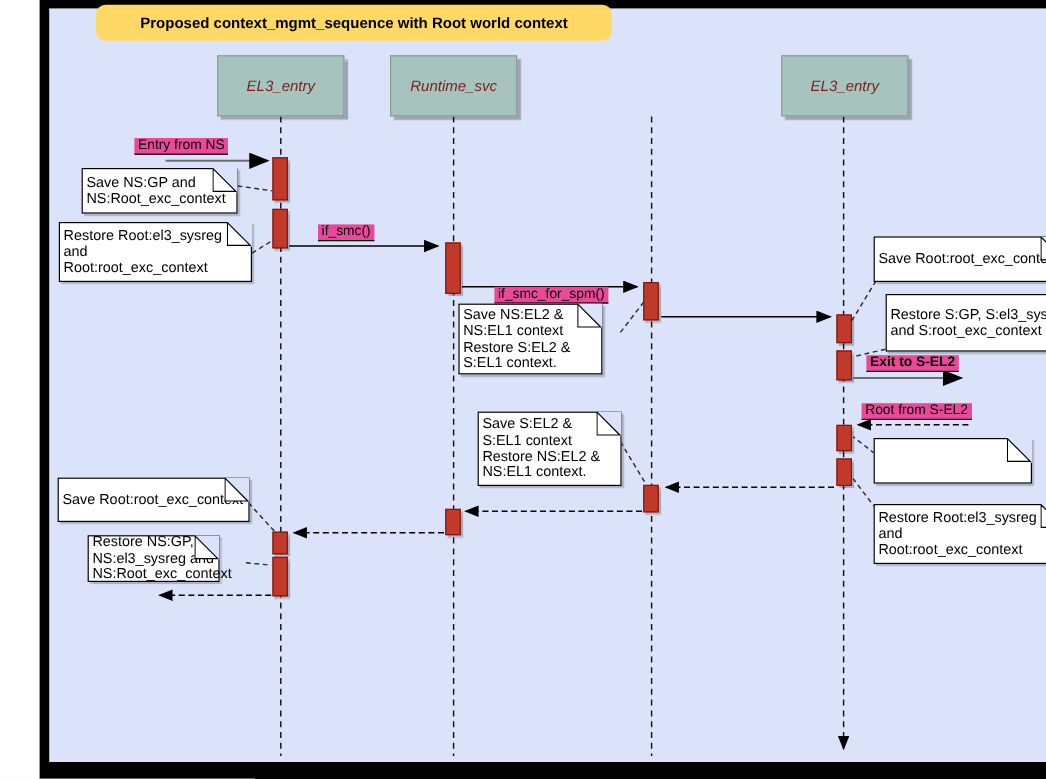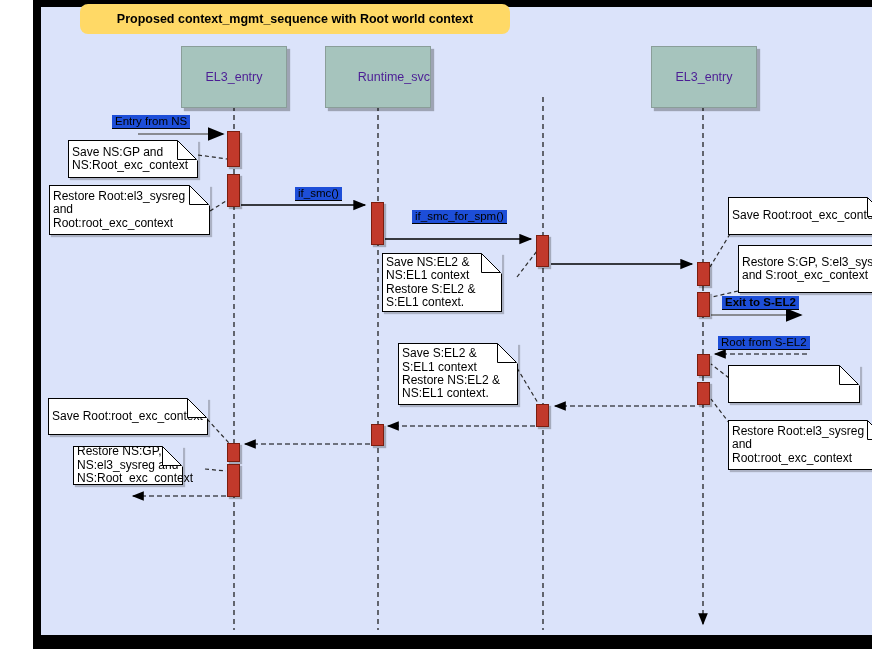--- a/index.html
+++ b/index.html
@@ -5,33 +5,33 @@
   html,body{margin:0;padding:0;}
   body{font-family:"Liberation Sans","DejaVu Sans",sans-serif;}
   #page{position:relative;width:872px;height:649px;background:#000;overflow:hidden;margin-left:33px;}
   #canvas-bg{position:absolute;left:8px;top:7px;width:856px;height:628px;background:#dbe3fa;}
   #overlay{position:absolute;left:0;top:0;width:872px;height:649px;}
 
   .title-banner{position:absolute;left:47px;top:4px;width:430px;height:30px;background:#ffd966;
     border-radius:8px;display:flex;align-items:center;justify-content:center;
     font-size:12.5px;font-weight:bold;color:#000;}
 
-  .actor{position:absolute;top:46px;width:106px;height:62px;background:#a6c4bd;
+  .actor{position:absolute;top:46px;width:106px;height:51px;background:#a6c4bd;
     border:1px solid #8a9e99;box-shadow:3px 3px 1px rgba(0,0,0,0.28);box-sizing:border-box;
-    display:flex;align-items:center;justify-content:center;font-size:12.5px;color:#4c1d95;}
+    display:flex;align-items:center;justify-content:center;font-size:12.5px;color:#7f1d1d;font-style:italic;}
 
   .bar{position:absolute;width:13px;background:#c1392b;border:1px solid #7b1d0e;
     box-sizing:border-box;box-shadow:2px 2px 1px rgba(0,0,0,0.25);}
 
   .note{position:absolute;background:#fff;border:1px solid #000;box-sizing:border-box;
     box-shadow:2px 2px 1px rgba(0,0,0,0.22);display:flex;align-items:center;}
   .note-text{font-size:12px;line-height:1.12;color:#000;white-space:pre-line;padding:1px 2px 1px 3px;}
   .fold{position:absolute;top:-1px;right:-1px;}
 
-  .msg-label{position:absolute;font-size:11.5px;color:#000;background:#1d4ed8;
+  .msg-label{position:absolute;font-size:11.5px;color:#000;background:#ec4899;
     border-bottom:1px solid #000;padding:0 3px 1px 3px;white-space:nowrap;}
 
   .lifeline{stroke:#111;stroke-width:1.2;stroke-dasharray:5 4;fill:none;}
   .solid-msg{stroke:#000;stroke-width:1.3;fill:none;}
   .entry-msg{stroke:#6e6e6e;stroke-width:1.7;fill:none;}
   .ret-msg{stroke:#000;stroke-width:1.2;stroke-dasharray:5 3;fill:none;}
   .conn{stroke:#2b2b2b;stroke-width:1.2;stroke-dasharray:4 3;fill:none;}
 </style>
 </head>
 <body>
@@ -75,43 +75,43 @@
       <line class="conn" x1="174" y1="419" x2="196" y2="443"></line>
       <line class="conn" x1="172" y1="469" x2="193" y2="471"></line>
     </g>
   </svg>
 
   <div class="title-banner">Proposed context_mgmt_sequence with Root world context</div>
 
   <div class="actor" style="left:148px;">
     <span>EL3_entry</span>
   </div>
-  <div class="actor" style="left:292px;justify-content:flex-end;">
+  <div class="actor" style="left:292px;">
     <span>Runtime_svc</span>
   </div>
   <div class="actor" style="left:618px;">
     <span>EL3_entry</span>
   </div>
 
   <div class="bar" style="left:194px;top:131px;height:36px;"></div>
   <div class="bar" style="left:194px;top:174px;height:33px;"></div>
   <div class="bar" style="left:194px;top:443px;height:19px;"></div>
   <div class="bar" style="left:194px;top:464px;height:33px;"></div>
   <div class="bar" style="left:338px;top:202px;height:43px;"></div>
   <div class="bar" style="left:338px;top:424px;height:22px;"></div>
   <div class="bar" style="left:503px;top:235px;height:32px;"></div>
   <div class="bar" style="left:503px;top:404px;height:23px;"></div>
   <div class="bar" style="left:664px;top:262px;height:24px;"></div>
   <div class="bar" style="left:664px;top:292px;height:25px;"></div>
   <div class="bar" style="left:664px;top:354px;height:22px;"></div>
   <div class="bar" style="left:664px;top:382px;height:23px;"></div>
 
   <div class="msg-label" style="left:79px;top:115px;">Entry from NS</div>
-  <div class="msg-label" style="left:262px;top:187px;">if_smc()</div>
-  <div class="msg-label" style="left:379px;top:210px;">if_smc_for_spm()</div>
+  <div class="msg-label" style="left:232px;top:187px;">if_smc()</div>
+  <div class="msg-label" style="left:379px;top:239px;">if_smc_for_spm()</div>
   <div class="msg-label" style="left:689px;top:296px;font-weight:bold;">Exit to S-EL2</div>
   <div class="msg-label" style="left:685px;top:336px;">Root from S-EL2</div>
 
   <div class="note" style="left:35px;top:140px;width:130px;height:38px;">
     <svg class="fold" width="21" height="21" viewBox="0 0 21 21">
         <path d="M0 0 L21 0 L21 21 Z" fill="#dbe3fa"></path>
         <path d="M0.5 0.5 L19.5 19.5 L0.5 19.5 Z" fill="#ffffff" stroke="#000000"></path>
       </svg>
     <div class="note-text">Save NS:GP and
 NS:Root_exc_context</div>

